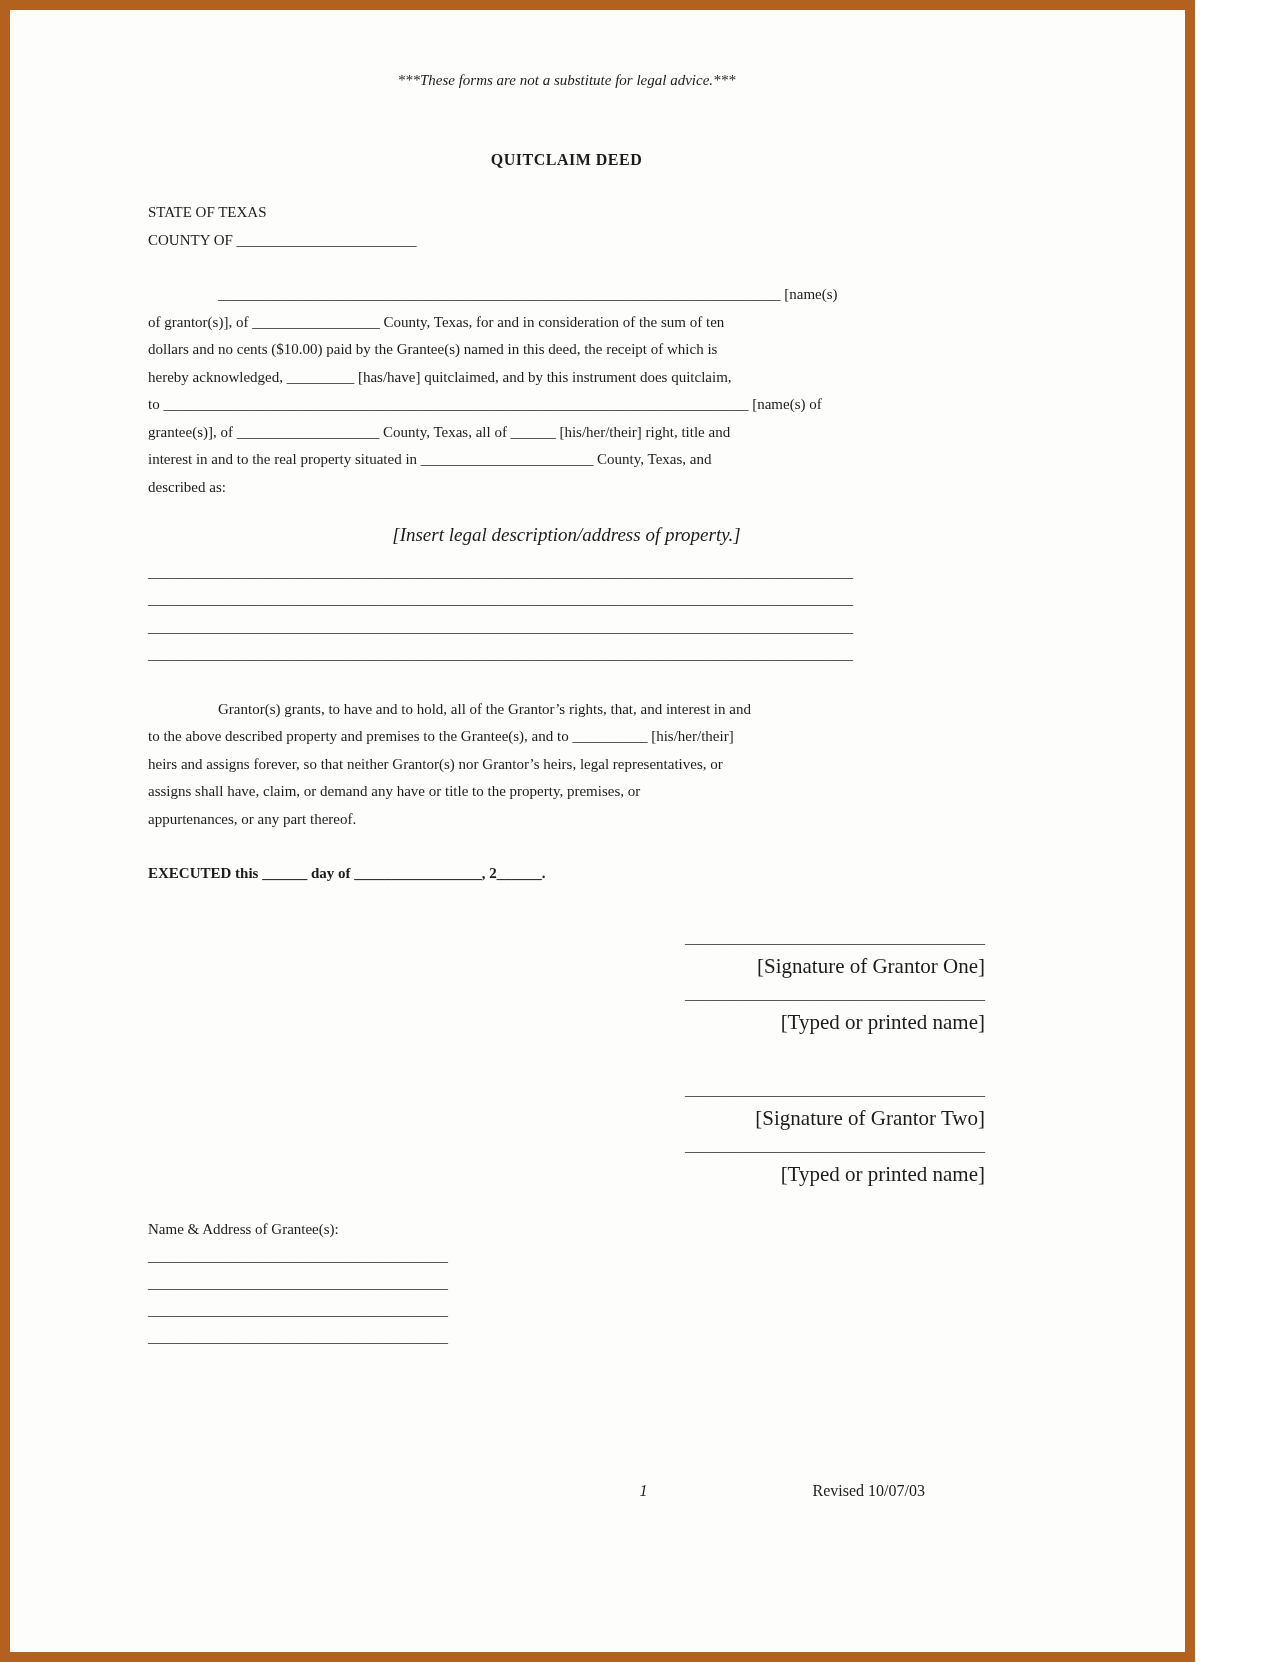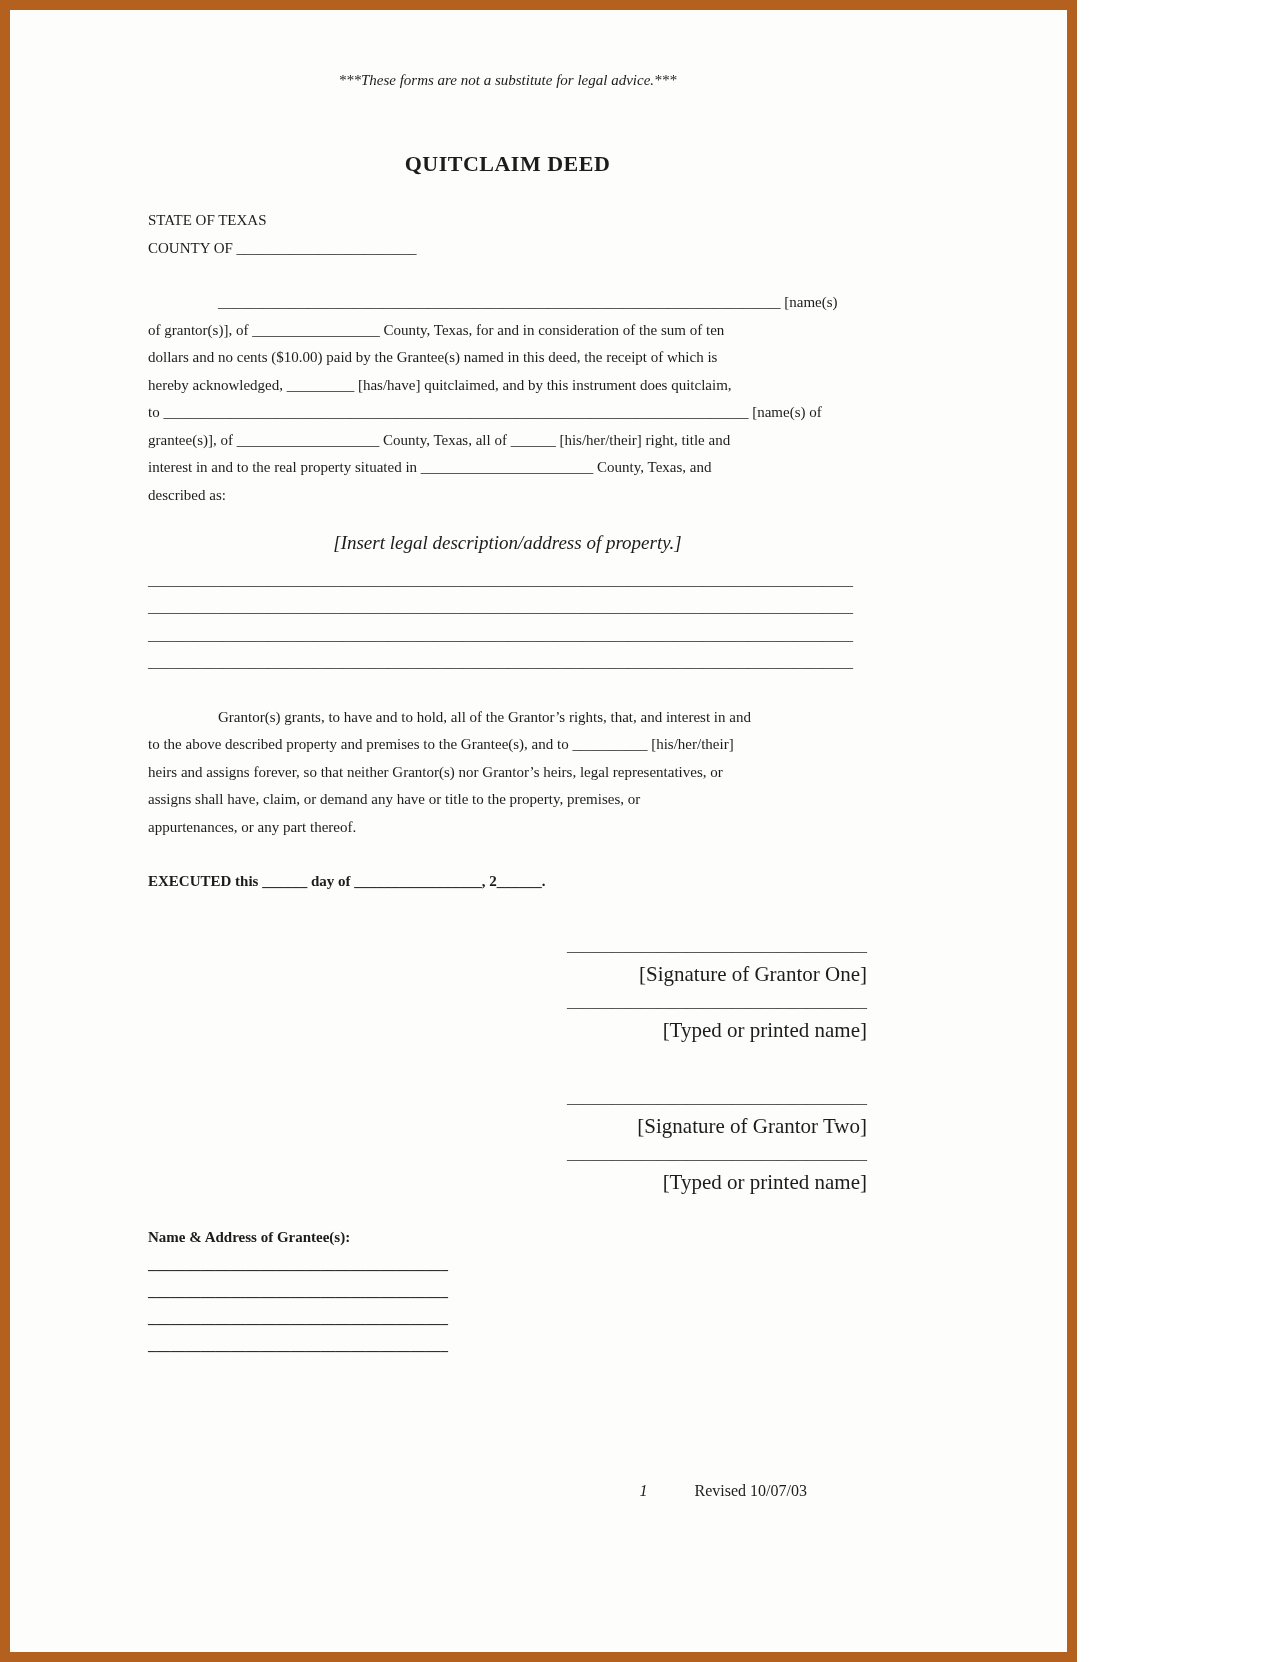--- a/index.html
+++ b/index.html
@@ -1,17 +1,17 @@
 <!DOCTYPE html>
 <html><head>
 <meta charset="utf-8">
 <style>
   html, body { margin: 0; padding: 0; background: #ffffff; }
   .frame {
-    width: 1077px;
+    width: 1195px;
     height: 1662px;
     box-sizing: border-box;
     border: 10px solid #b4601e;
     background: #fdfdfc;
     position: relative;
     font-family: "Liberation Serif", serif;
     color: #1c1c1c;
     overflow: hidden;
   }
   .content {
@@ -20,21 +20,21 @@
   .line { white-space: pre; font-size: 15px; line-height: 27.5px; }
   .disclaimer {
     padding-top: 62px;
     text-align: center;
     font-style: italic;
     font-size: 15px;
   }
   .doc-title {
     margin: 62px 0 0 0;
     text-align: center;
-    font-size: 22px;
+    font-size: 16px;
     font-weight: bold;
     letter-spacing: 0.5px;
   }
   .state-block { margin-top: 30px; }
   .para { margin-top: 27px; }
   .para .indent { text-indent: 70px; }
   .insert-note {
     margin-top: 20px;
     text-align: center;
     font-style: italic;
@@ -46,21 +46,21 @@
   .sig-block {
     margin-top: 36px;
     width: 388px;
     margin-left: auto;
     text-align: right;
   }
   .sig-group .line { line-height: 28px; }
   .sig-group.gap-before { margin-top: 40px; }
   .sig-label { font-size: 21px; line-height: 28px; white-space: pre; }
   .grantee-block { margin-top: 28px; }
-  .grantee-block .line { line-height: 27px; font-weight: bold; }
+  .grantee-block .line { line-height: 27px; }
   .footer {
     position: absolute;
     left: 0;
     right: 0;
     top: 1472px;
     font-size: 16px;
   }
   .page-number {
     position: absolute;
     left: 0;

